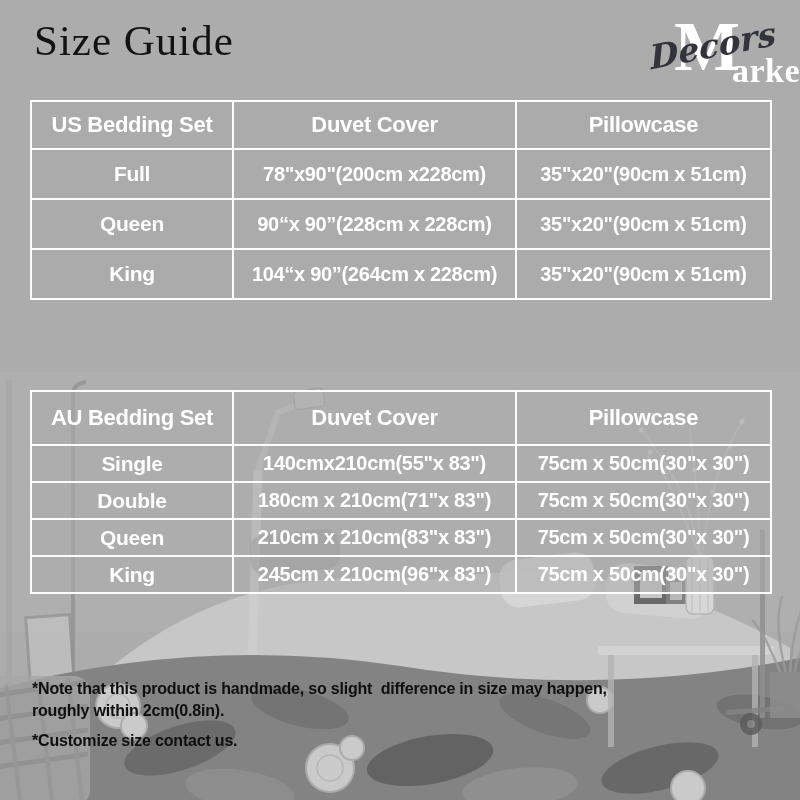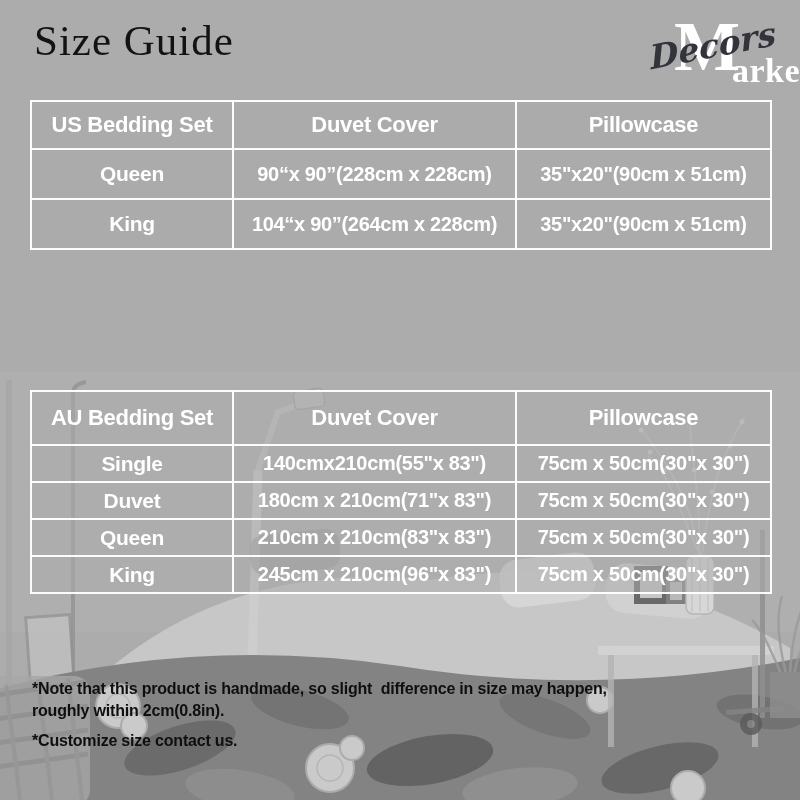--- a/index.html
+++ b/index.html
@@ -188,20 +188,25 @@
         <col class="c2">
         <col class="c3">
       </colgroup>
     <tbody>
         <tr class="header-row">
       <th>US Bedding Set</th>
       <th>Duvet Cover</th>
       <th>Pillowcase</th>
     </tr>
     <tr>
+      <td class="size-name">Full</td>
+      <td>78"x90"(200cm x228cm)</td>
+      <td>35"x20"(90cm x 51cm)</td>
+    </tr>
+    <tr>
       <td class="size-name">Queen</td>
       <td>90“x 90”(228cm x 228cm)</td>
       <td>35"x20"(90cm x 51cm)</td>
     </tr>
     <tr>
       <td class="size-name">King</td>
       <td>104“x 90”(264cm x 228cm)</td>
       <td>35"x20"(90cm x 51cm)</td>
     </tr>
   </tbody>
@@ -218,21 +223,21 @@
       <th>AU Bedding Set</th>
       <th>Duvet Cover</th>
       <th>Pillowcase</th>
     </tr>
     <tr>
       <td class="size-name">Single</td>
       <td>140cmx210cm(55"x 83")</td>
       <td>75cm x 50cm(30"x 30")</td>
     </tr>
     <tr>
-      <td class="size-name">Duvet</td>
+      <td class="size-name">Double</td>
       <td>180cm x 210cm(71"x 83")</td>
       <td>75cm x 50cm(30"x 30")</td>
     </tr>
     <tr>
       <td class="size-name">Queen</td>
       <td>210cm x 210cm(83"x 83")</td>
       <td>75cm x 50cm(30"x 30")</td>
     </tr>
     <tr>
       <td class="size-name">King</td>

